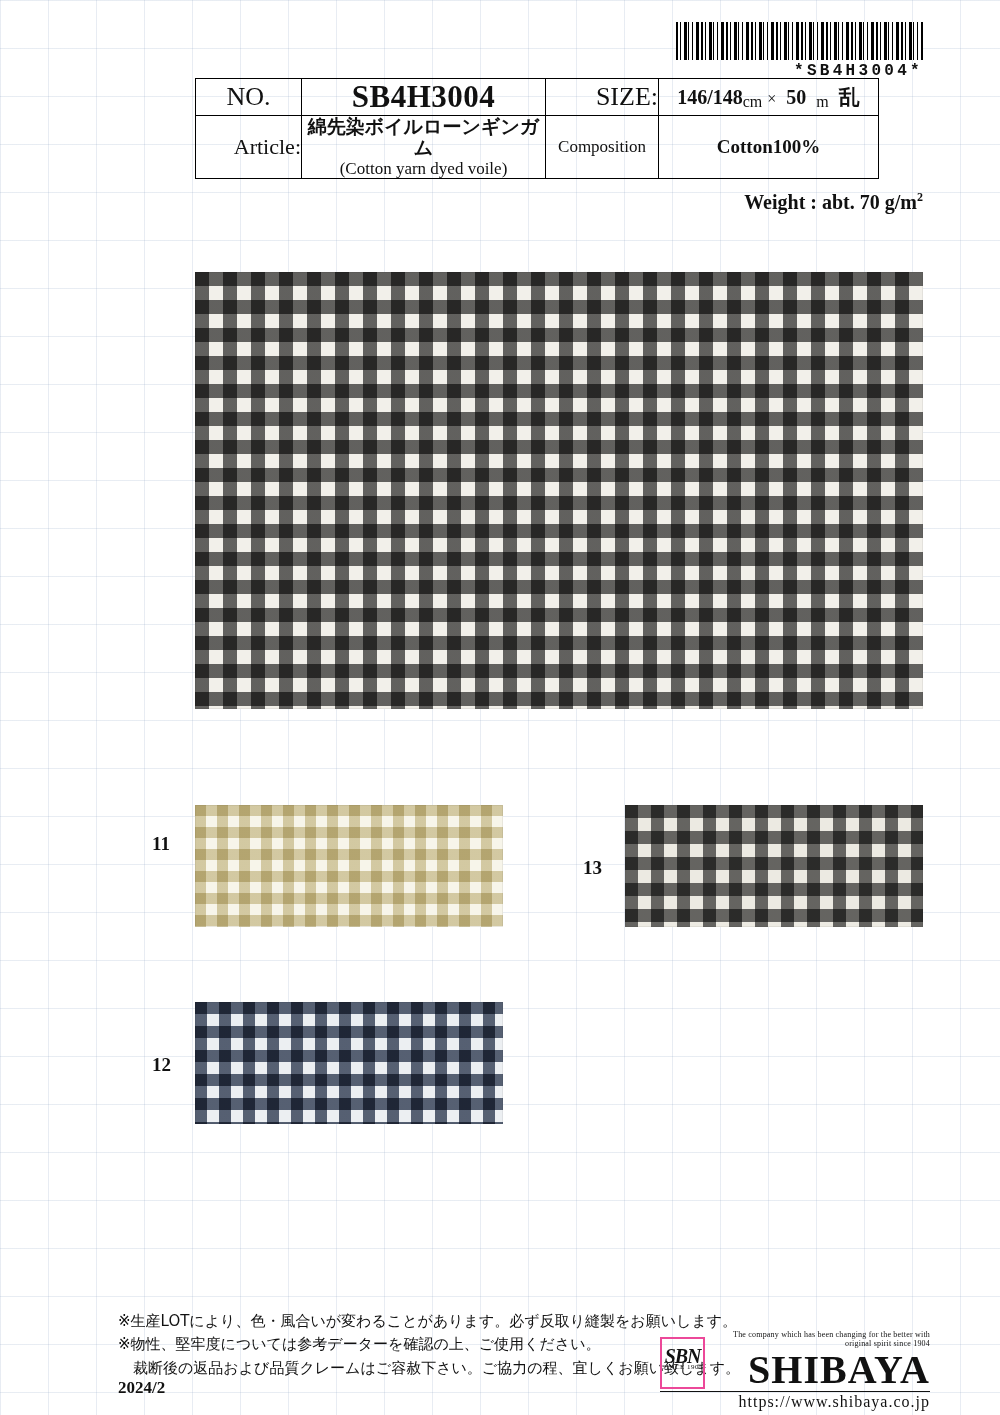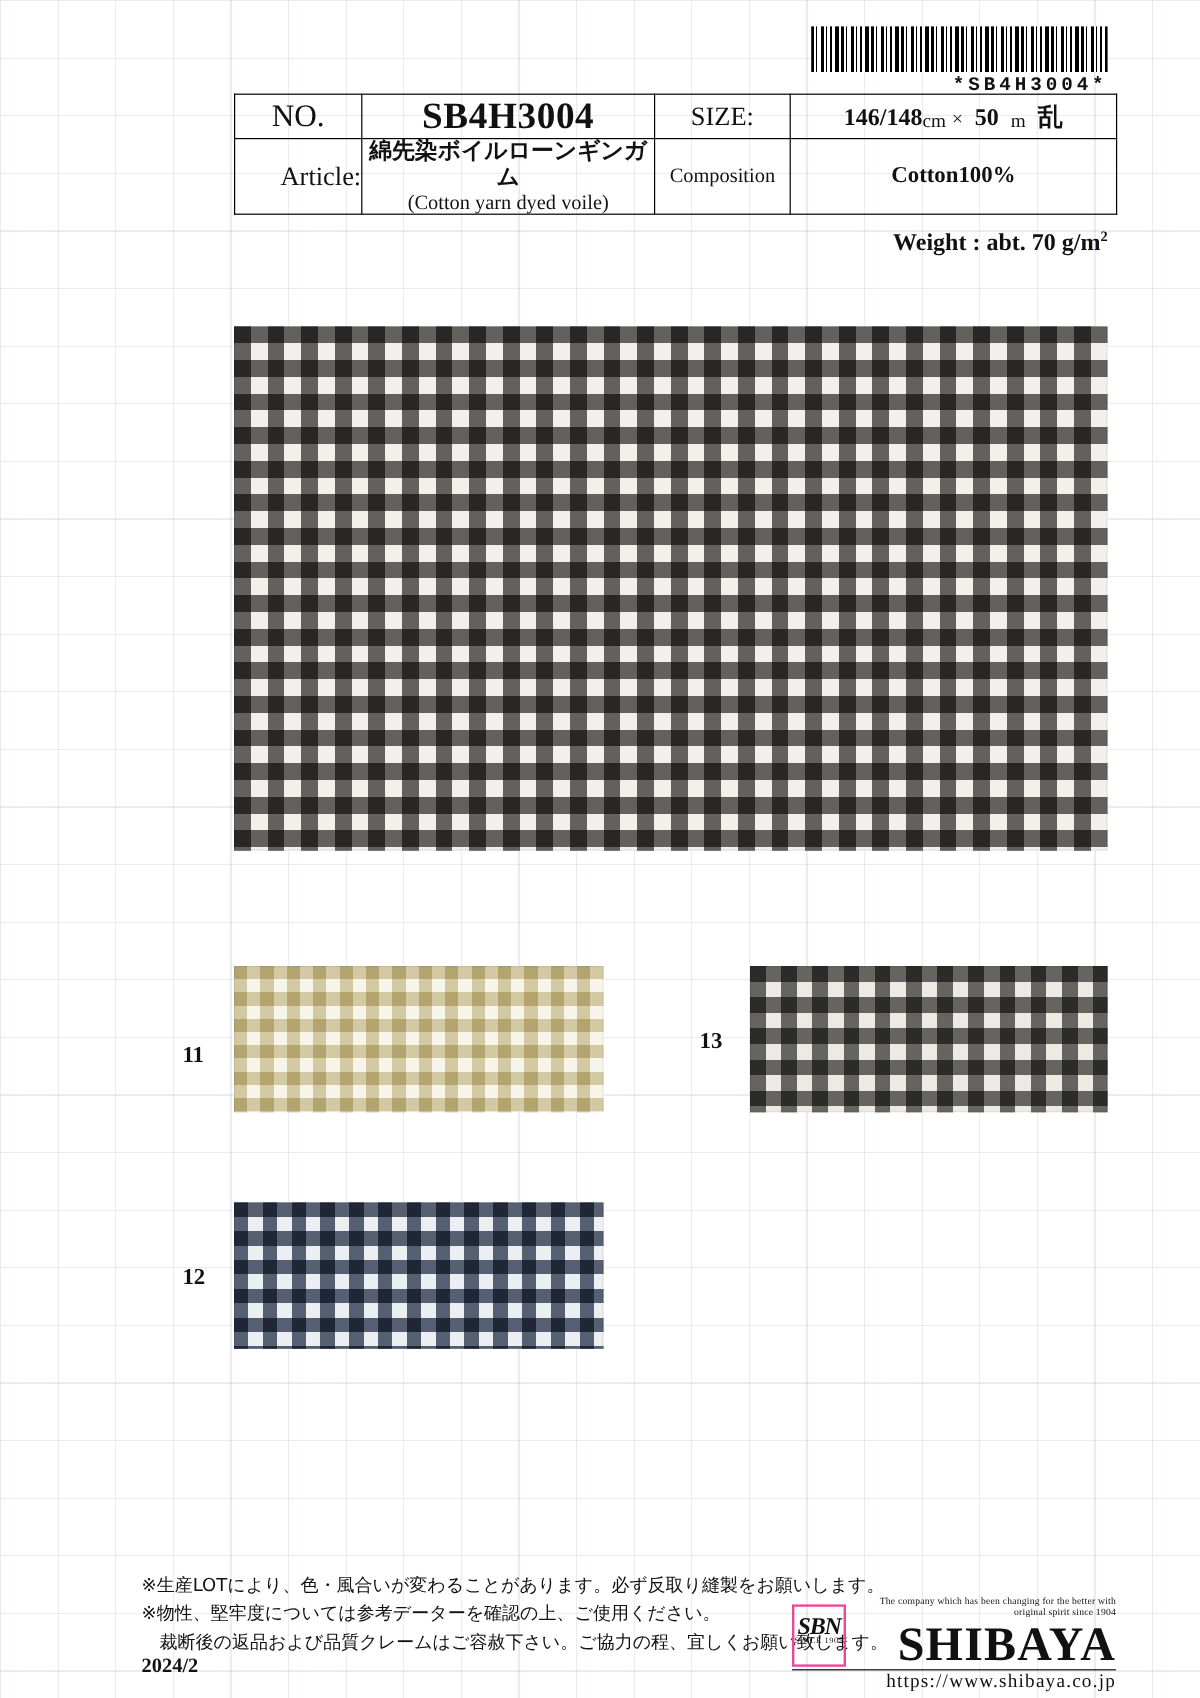--- a/index.html
+++ b/index.html
@@ -47,21 +47,21 @@
     font-size: 16px;
     letter-spacing: 3.3px;
     margin-top: 2px;
     font-weight: bold;
   }
 
   .spec-table {
     position: absolute;
     left: 195px;
     top: 78px;
-    width: 736px;
+    width: 684px;
     border-collapse: collapse;
   }
   .spec-table td {
     border: 1.4px solid #000;
     padding: 0;
     vertical-align: middle;
   }
 
   .lbl-no {
     font-size: 26px;
@@ -69,22 +69,22 @@
     width: 105px;
   }
   .val-no {
     font-size: 31px;
     font-weight: bold;
     text-align: center;
     width: 243px;
     letter-spacing: 0.5px;
   }
   .lbl-size {
-    font-size: 22px;
-    text-align: center;
+    font-size: 26px;
+    text-align: right;
     width: 112px;
   }
   .val-size {
     font-size: 20px;
     font-weight: bold;
     text-align: center;
     padding: 3px 6px;
   }
   .val-size .unit {
     font-size: 16px;
@@ -152,21 +152,21 @@
     background-color: #f4f2ec;
   }
 
   #swatch-main {
     left: 195px; top: 272px; width: 728px; height: 437px;
   }
   #swatch-11 { left: 195px; top: 805px; width: 308px; height: 122px; }
   #swatch-13 { left: 625px; top: 805px; width: 298px; height: 122px; }
   #swatch-12 { left: 195px; top: 1002px; width: 308px; height: 122px; }
 
-  #label-11 { left: 152px; top: 869px; }
+  #label-11 { left: 152px; top: 833px; }
   #label-13 { left: 583px; top: 857px; }
   #label-12 { left: 152px; top: 1054px; }
 
   
   .notes {
     position: absolute;
     left: 118px;
     top: 1310px;
     font-size: 15px;
     line-height: 1.55;

